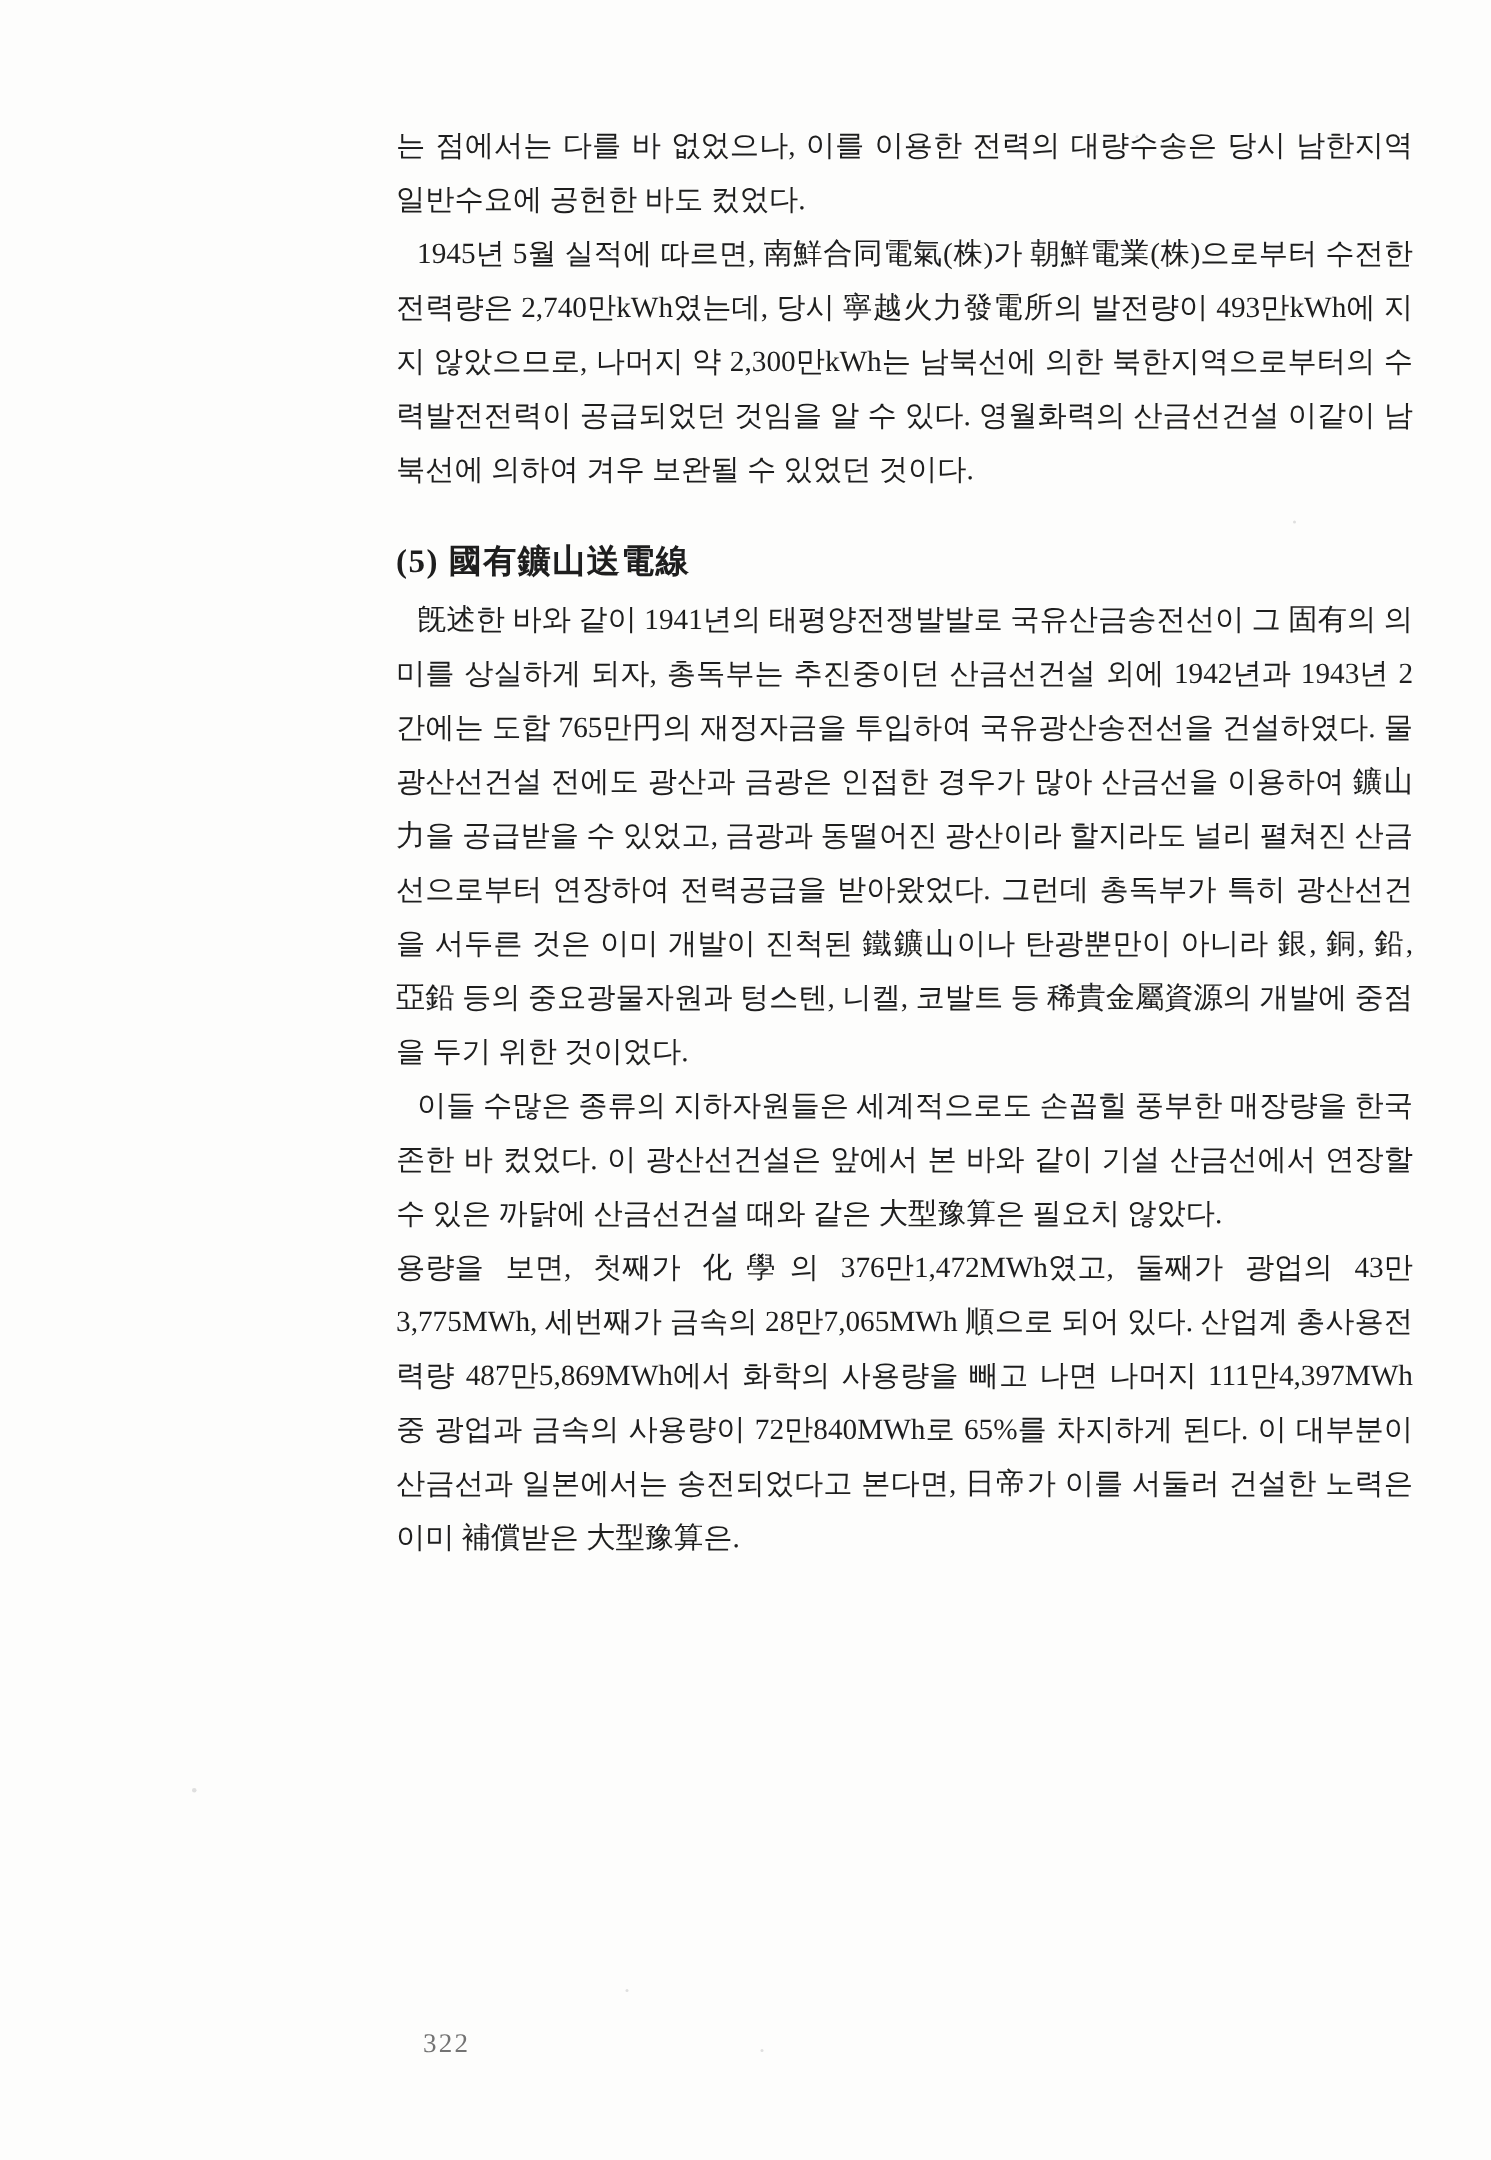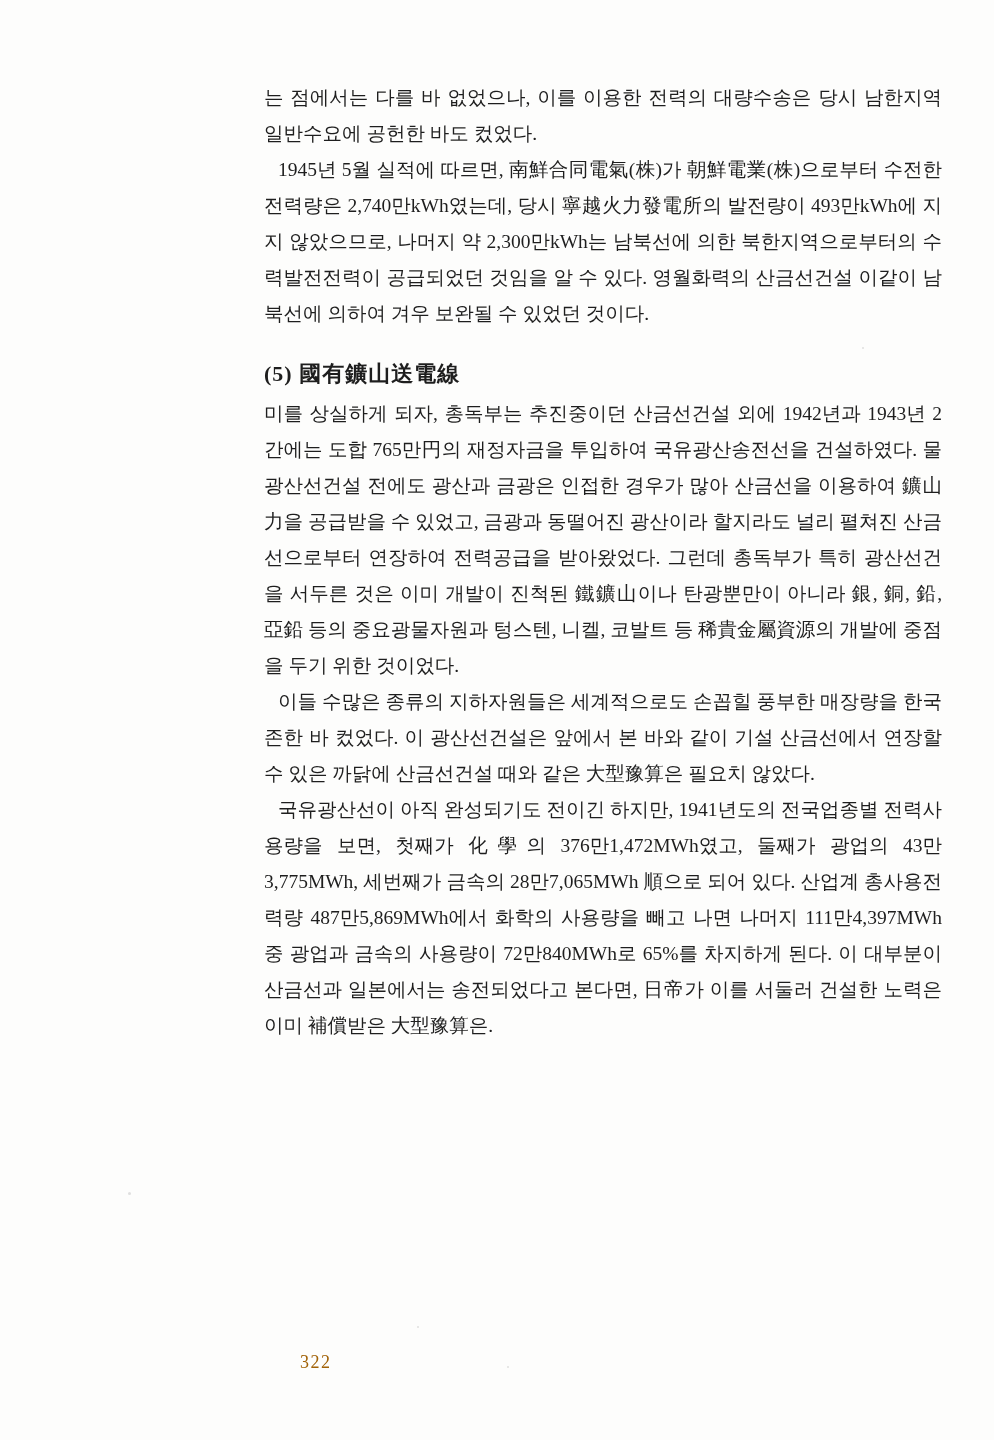--- a/index.html
+++ b/index.html
@@ -42,25 +42,25 @@
     font-weight: 700;
     font-size: 22px;
     letter-spacing: 1px;
     margin-top: 24px;
     margin-bottom: 4px;
     text-align: left;
     text-align-last: left;
   }
   .page-number {
     position: absolute;
-    left: 300px;
+    left: 282px;
     top: 1352px;
     font-size: 18px;
     letter-spacing: 1.5px;
-    color: #a16207;
+    color: #737373;
   }
   .speck {
     position: absolute;
     border-radius: 50%;
     background: #9a9a9a;
     opacity: 0.3;
   }
 </style>
 </head>
 <body>
@@ -68,32 +68,32 @@
 <div class="page">
   <div class="text-block">
       <div class="line">는 점에서는 다를 바 없었으나, 이를 이용한 전력의 대량수송은 당시 남한지역</div>
       <div class="line nojust">일반수요에 공헌한 바도 컸었다.</div>
       <div class="line indent">1945년 5월 실적에 따르면, 南鮮合同電氣(株)가 朝鮮電業(株)으로부터 수전한</div>
       <div class="line">전력량은 2,740만kWh였는데, 당시 寧越火力發電所의 발전량이 493만kWh에 지나</div>
       <div class="line">지 않았으므로, 나머지 약 2,300만kWh는 남북선에 의한 북한지역으로부터의 수</div>
       <div class="line">력발전전력이 공급되었던 것임을 알 수 있다. 영월화력의 산금선건설 이같이 남</div>
       <div class="line nojust">북선에 의하여 겨우 보완될 수 있었던 것이다.</div>
       <div class="line heading">(5) 國有鑛山送電線</div>
+      <div class="line indent">旣述한 바와 같이 1941년의 태평양전쟁발발로 국유산금송전선이 그 固有의 의</div>
       <div class="line">미를 상실하게 되자, 총독부는 추진중이던 산금선건설 외에 1942년과 1943년 2년</div>
       <div class="line">간에는 도합 765만円의 재정자금을 투입하여 국유광산송전선을 건설하였다. 물론</div>
       <div class="line">광산선건설 전에도 광산과 금광은 인접한 경우가 많아 산금선을 이용하여 鑛山動</div>
       <div class="line">力을 공급받을 수 있었고, 금광과 동떨어진 광산이라 할지라도 널리 펼쳐진 산금</div>
       <div class="line">선으로부터 연장하여 전력공급을 받아왔었다. 그런데 총독부가 특히 광산선건설</div>
       <div class="line">을 서두른 것은 이미 개발이 진척된 鐵鑛山이나 탄광뿐만이 아니라 銀, 銅, 鉛,</div>
       <div class="line">亞鉛 등의 중요광물자원과 텅스텐, 니켈, 코발트 등 稀貴金屬資源의 개발에 중점</div>
       <div class="line nojust">을 두기 위한 것이었다.</div>
       <div class="line indent">이들 수많은 종류의 지하자원들은 세계적으로도 손꼽힐 풍부한 매장량을 한국</div>
       <div class="line">존한 바 컸었다. 이 광산선건설은 앞에서 본 바와 같이 기설 산금선에서 연장할</div>
       <div class="line nojust">수 있은 까닭에 산금선건설 때와 같은 大型豫算은 필요치 않았다.</div>
-      <div class="line indent">국유광산선이 아직 완성되기도 전이긴 하지만, 1941년도의 전국업종별 전력사</div>
       <div class="line">용량을 보면, 첫째가 化學의 376만1,472MWh였고, 둘째가 광업의 43만</div>
       <div class="line">3,775MWh, 세번째가 금속의 28만7,065MWh 順으로 되어 있다. 산업계 총사용전</div>
       <div class="line">력량 487만5,869MWh에서 화학의 사용량을 빼고 나면 나머지 111만4,397MWh</div>
       <div class="line">중 광업과 금속의 사용량이 72만840MWh로 65%를 차지하게 된다. 이 대부분이</div>
       <div class="line">산금선과 일본에서는 송전되었다고 본다면, 日帝가 이를 서둘러 건설한 노력은</div>
       <div class="line nojust">이미 補償받은 大型豫算은.</div>
     </div>
   <div class="page-number">322</div>
   <div class="speck" style="left:757px;top:90px;width:2px;height:2px;"></div>
   <div class="speck" style="left:862px;top:347px;width:2px;height:2px;"></div>

